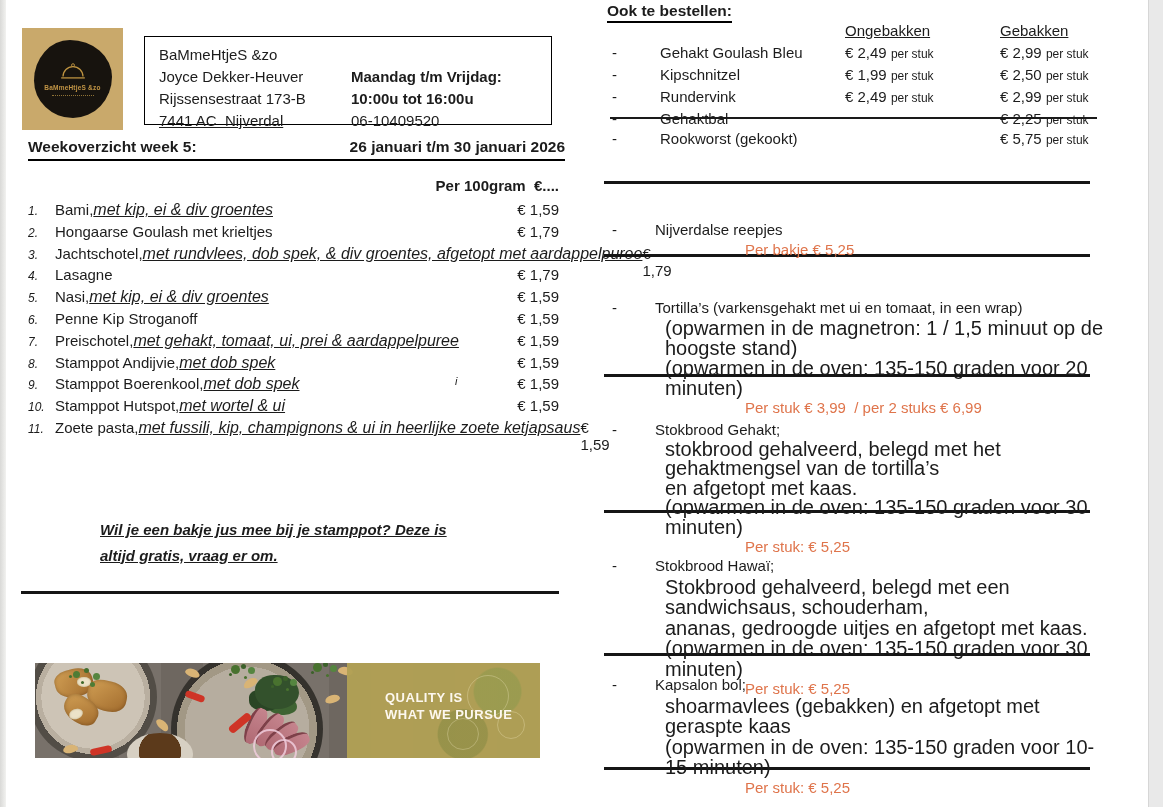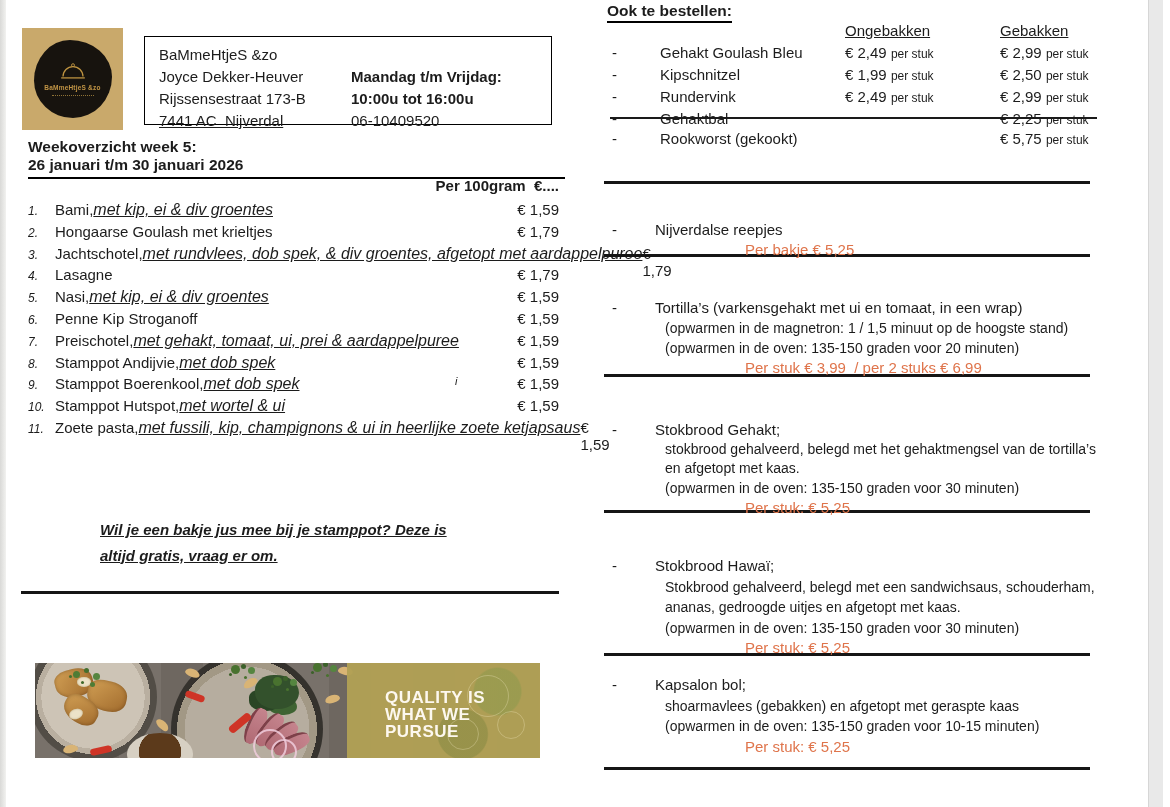--- a/index.html
+++ b/index.html
@@ -23,21 +23,21 @@
   .infobox{position:absolute;left:144px;top:36px;width:408px;height:89px;
            border:1.5px solid #000;box-sizing:border-box;}
   .infobox .col1{position:absolute;left:14px;top:7px;font-size:15px;line-height:22px;}
   .infobox .col2{position:absolute;left:206px;top:29px;font-size:15px;line-height:22px;}
   .bold{font-weight:bold;}
   .keep{white-space:pre;text-decoration:underline;}
 
   
   .week-row{position:absolute;left:28px;top:138px;width:537px;border-bottom:2.5px solid #000;
             padding-bottom:3px;display:flex;justify-content:space-between;
-            font-weight:bold;font-size:15.5px;flex-direction:column;}
+            font-weight:bold;font-size:15.5px;}
   .per100{position:absolute;left:28px;top:177px;width:531px;text-align:right;
           font-weight:bold;font-size:15px;white-space:pre;}
 
   
   .menu{position:absolute;left:28px;top:201px;width:531px;}
   .mrow{position:relative;display:flex;align-items:baseline;height:21.8px;}
   .mnum{width:27px;font-style:italic;font-size:12px;flex:none;}
   .mname{font-size:15px;white-space:pre;}
   .mdesc{font-size:16px;font-style:italic;white-space:pre;text-decoration:underline;}
   .mnote{position:absolute;left:427px;font-size:11px;font-style:italic;}
@@ -93,21 +93,21 @@
                     10px 8px 0 -3px #49722f;}
   .q1{left:196px;top:2px;} .q2{left:238px;top:14px;} .q3{left:278px;top:0;}
   .photo-overlay{position:absolute;left:312px;top:0;width:193px;height:95px;
       background-color:rgba(177,160,84,.96);
       background-image:radial-gradient(circle at 78% 30%,rgba(120,150,70,.35) 0 14%,transparent 15%),
                        radial-gradient(circle at 60% 75%,rgba(100,120,50,.3) 0 18%,transparent 19%);}
   .oRing{position:absolute;border:1.5px solid rgba(250,240,200,.3);border-radius:50%;}
   .o1{left:120px;top:12px;width:40px;height:40px;}
   .o2{left:150px;top:48px;width:26px;height:26px;}
   .o3{left:100px;top:55px;width:30px;height:30px;}
-  .photo-caption{position:absolute;left:38px;top:26px;font-size:17px;font-weight:bold;
+  .photo-caption{position:absolute;left:38px;top:26px;font-size:13px;font-weight:bold;
                  color:#fdf8ef;letter-spacing:.5px;line-height:17px;}
 
   
   .ook-title{position:absolute;left:607px;top:2px;font-size:15.5px;font-weight:bold;
              border-bottom:2px solid #000;padding-bottom:1px;}
   .otable{position:absolute;left:605px;top:0;width:492px;height:160px;}
   .ohead{position:absolute;top:22px;font-size:15px;text-decoration:underline;}
   .oh1{left:240px;} .oh2{left:395px;}
   .orow{position:absolute;left:0;width:492px;height:21px;font-size:15px;}
   .orow .od{position:absolute;left:7px;}
@@ -116,21 +116,21 @@
   .orow .op2{position:absolute;left:395px;white-space:pre;}
   .ps{font-size:12px;}
   .strike{position:absolute;left:5px;top:117px;width:487px;height:2px;background:#1a1a1a;}
 
   .sep{position:absolute;left:604px;width:486px;height:3px;background:#151515;}
   .sp1{top:181px;} .sp2{top:254px;} .sp3{top:374px;} .sp4{top:510px;} .sp5{top:653px;} .sp6{top:767px;}
 
   .sec{position:absolute;left:605px;width:500px;font-size:15px;}
   .sec .dash{position:absolute;left:7px;}
   .sec .title{display:block;margin-left:50px;}
-  .sec .line{display:block;margin-left:60px;font-size:14px;}
+  .sec .line{display:block;margin-left:60px;font-size:20px;}
   .sec .price{display:block;margin-left:140px;color:#df744b;white-space:pre;}
 </style>
 </head>
 <body>
 
 <div class="page">
   <div class="edge-left"></div>
   <div class="edge-right"></div>
 
   <div class="logo">

